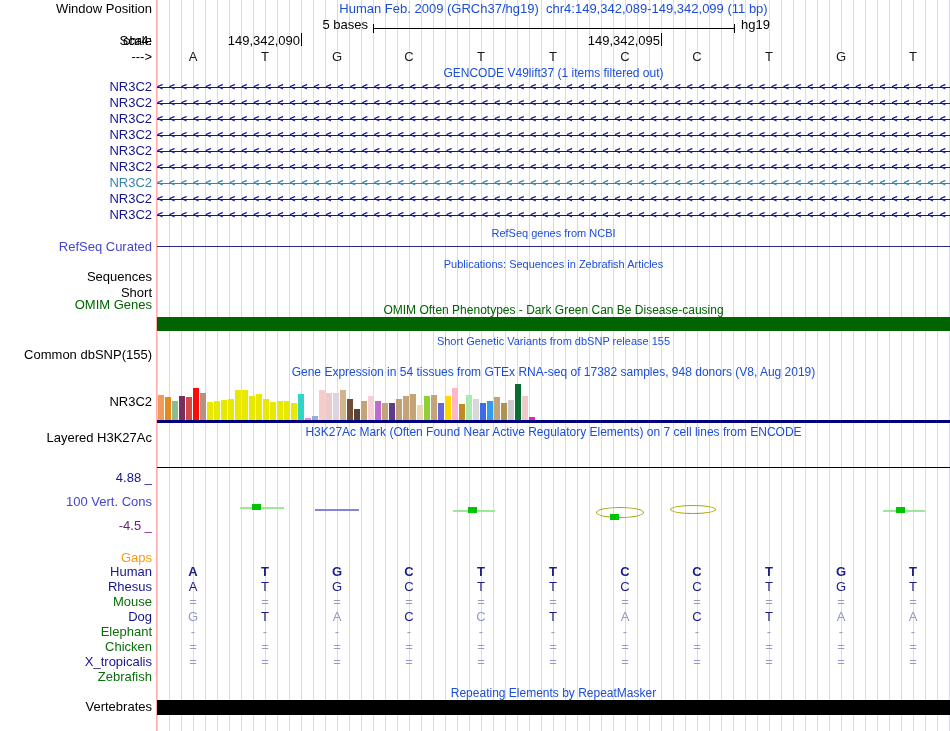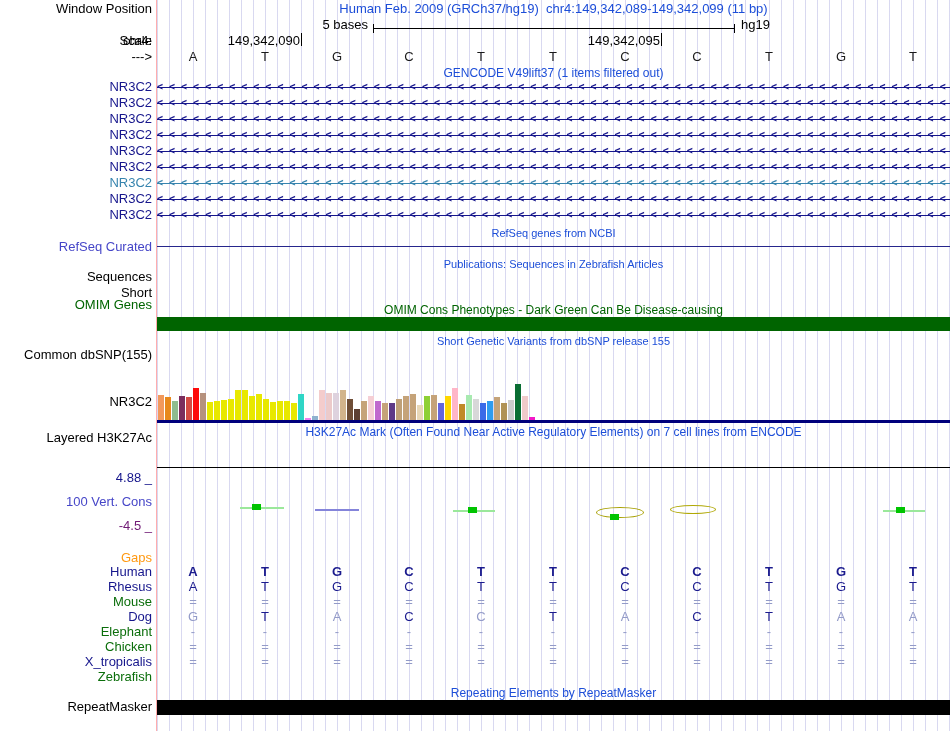--- a/index.html
+++ b/index.html
@@ -58,38 +58,39 @@
   <div class="lbl" style="top:240px;color:#4646c8">RefSeq Curated</div>
   <div class="lbl" style="top:270px">Sequences</div>
   <div class="lbl" style="top:286px">Short</div>
   <div class="lbl dkgreen" style="top:298px">OMIM Genes</div>
   <div class="lbl" style="top:348px">Common dbSNP(155)</div>
   <div class="lbl" style="top:395px">NR3C2</div>
   <div class="lbl" style="top:431px">Layered H3K27Ac</div>
   <div class="lbl navy" style="top:471px">4.88 _</div>
   <div class="lbl blue" style="top:495px">100 Vert. Cons</div>
   <div class="lbl dred" style="top:519px">-4.5 _</div>
-  <div class="lbl" style="top:700px">RepeatMasker</div>
+  <div class="lbl" style="top:700px">Vertebrates</div>
 
   <div class="ctr f13" style="top:2px">
     <span>Human Feb. 2009 (GRCh37/hg19)</span>&nbsp;&nbsp;<span>chr4:149,342,089-149,342,099 (11 bp)</span>
   </div>
   <div class="pos-lbl" style="top:18px;right:582px">5 bases</div>
   <div class="ruler" style="left:373px;top:24px;width:360px"></div>
   <div class="pos-lbl" style="top:18px;right:180px;text-align:left">hg19</div>
   <div class="pos-lbl" style="top:34px;right:650px">149,342,090</div>
   <div class="tick-v" style="left:301px;top:33px;height:13px"></div>
   <div class="pos-lbl" style="top:34px;right:290px">149,342,095</div>
   <div class="tick-v" style="left:661px;top:33px;height:13px"></div>
 
   <div class="ctr f12" style="top:66px">GENCODE V49lift37 (1 items filtered out)</div>
   <div class="ctr f11" style="top:226px">RefSeq genes from NCBI</div>
   <div class="ctr f11" style="top:257px">Publications: Sequences in Zebrafish Articles</div>
-  <div class="ctr f12 dkgreen" style="top:303px">OMIM Cons Phenotypes - Dark Green Can Be Disease-causing</div>
+  <div class="ctr f12 dkgreen" style="top:303px">OMIM Often Phenotypes - Dark Green Can Be Disease-causing</div>
   <div class="ctr f11" style="top:334px">Short Genetic Variants from dbSNP release 155</div>
+  <div class="ctr f12" style="top:365px">Gene Expression in 54 tissues from GTEx RNA-seq of 17382 samples, 948 donors (V8, Aug 2019)</div>
   <div class="ctr f12" style="top:425px">H3K27Ac Mark (Often Found Near Active Regulatory Elements) on 7 cell lines from ENCODE</div>
   <div class="ctr f12" style="top:686px">Repeating Elements by RepeatMasker</div>
 
   <div class="data-area" id="gen-layer">
     <div class="hline" style="top:246px;height:1px;background:#26268c"></div>
     <div class="hline" style="top:317px;height:14px;background:#006400"></div>
     <div class="gtex-bars" id="gtex-bars">
         <div class="gtex-bar" style="background: rgb(242, 153, 92); height: 25px;"></div>
         <div class="gtex-bar" style="background: rgb(232, 137, 28); height: 23px;"></div>
         <div class="gtex-bar" style="background: rgb(143, 188, 143); height: 19px;"></div>

